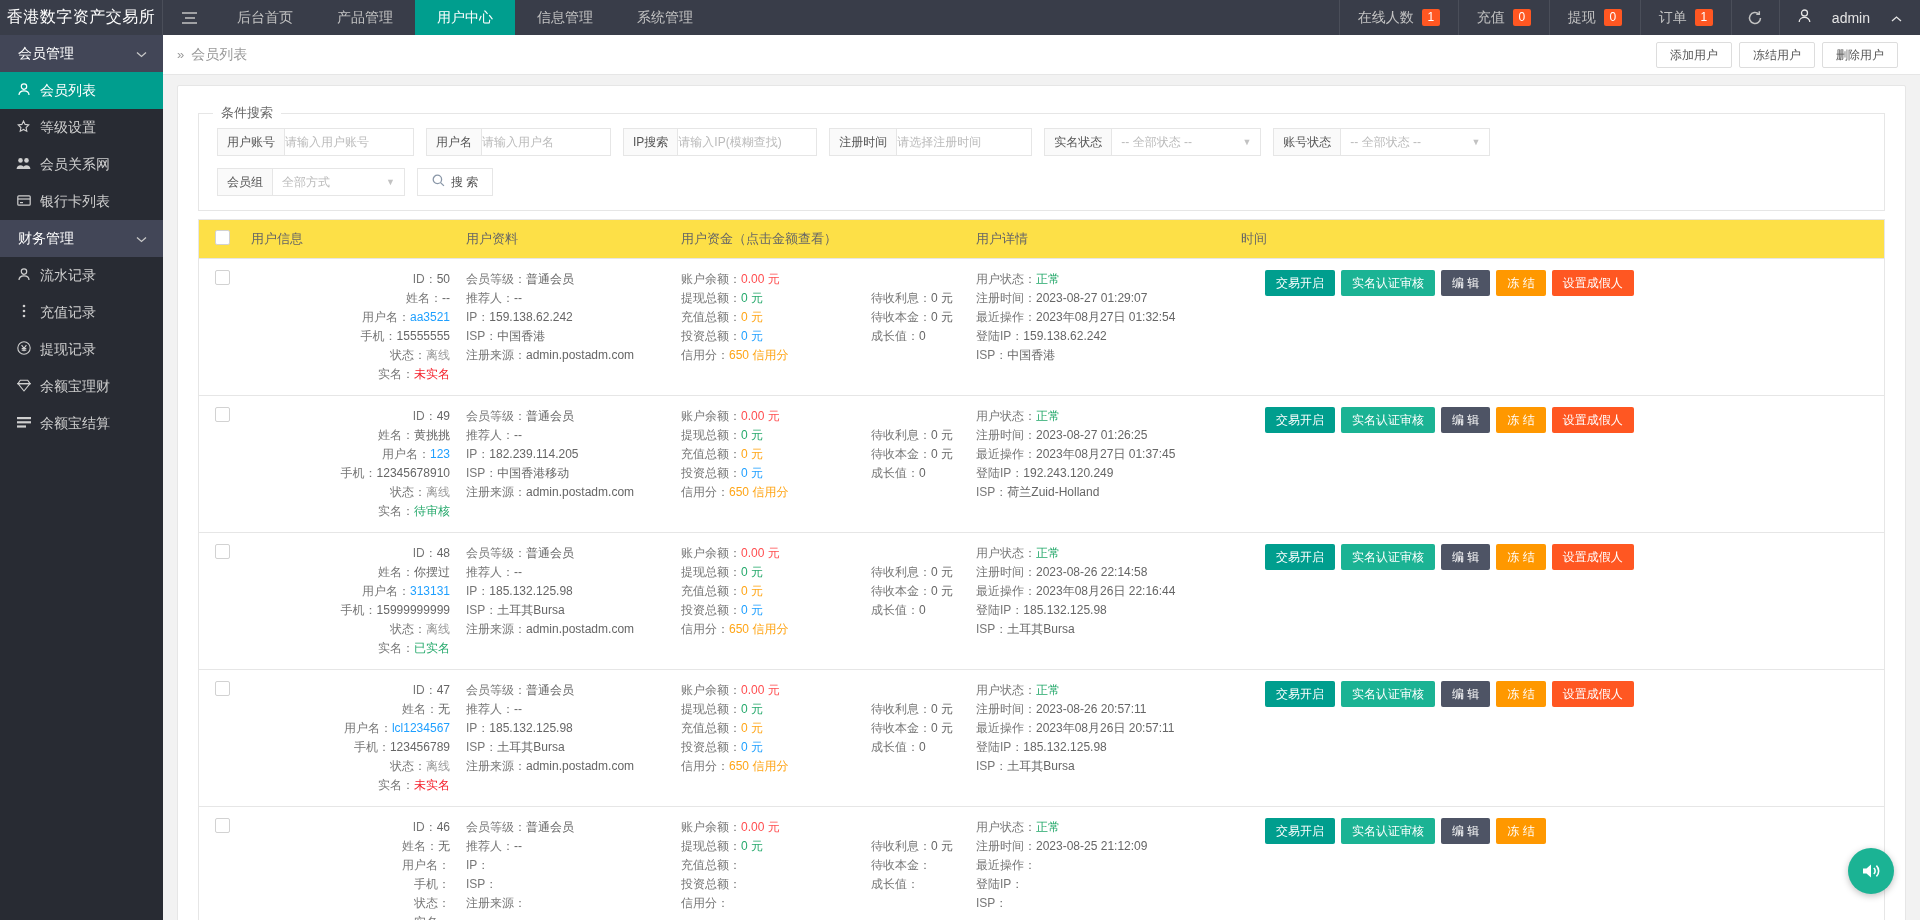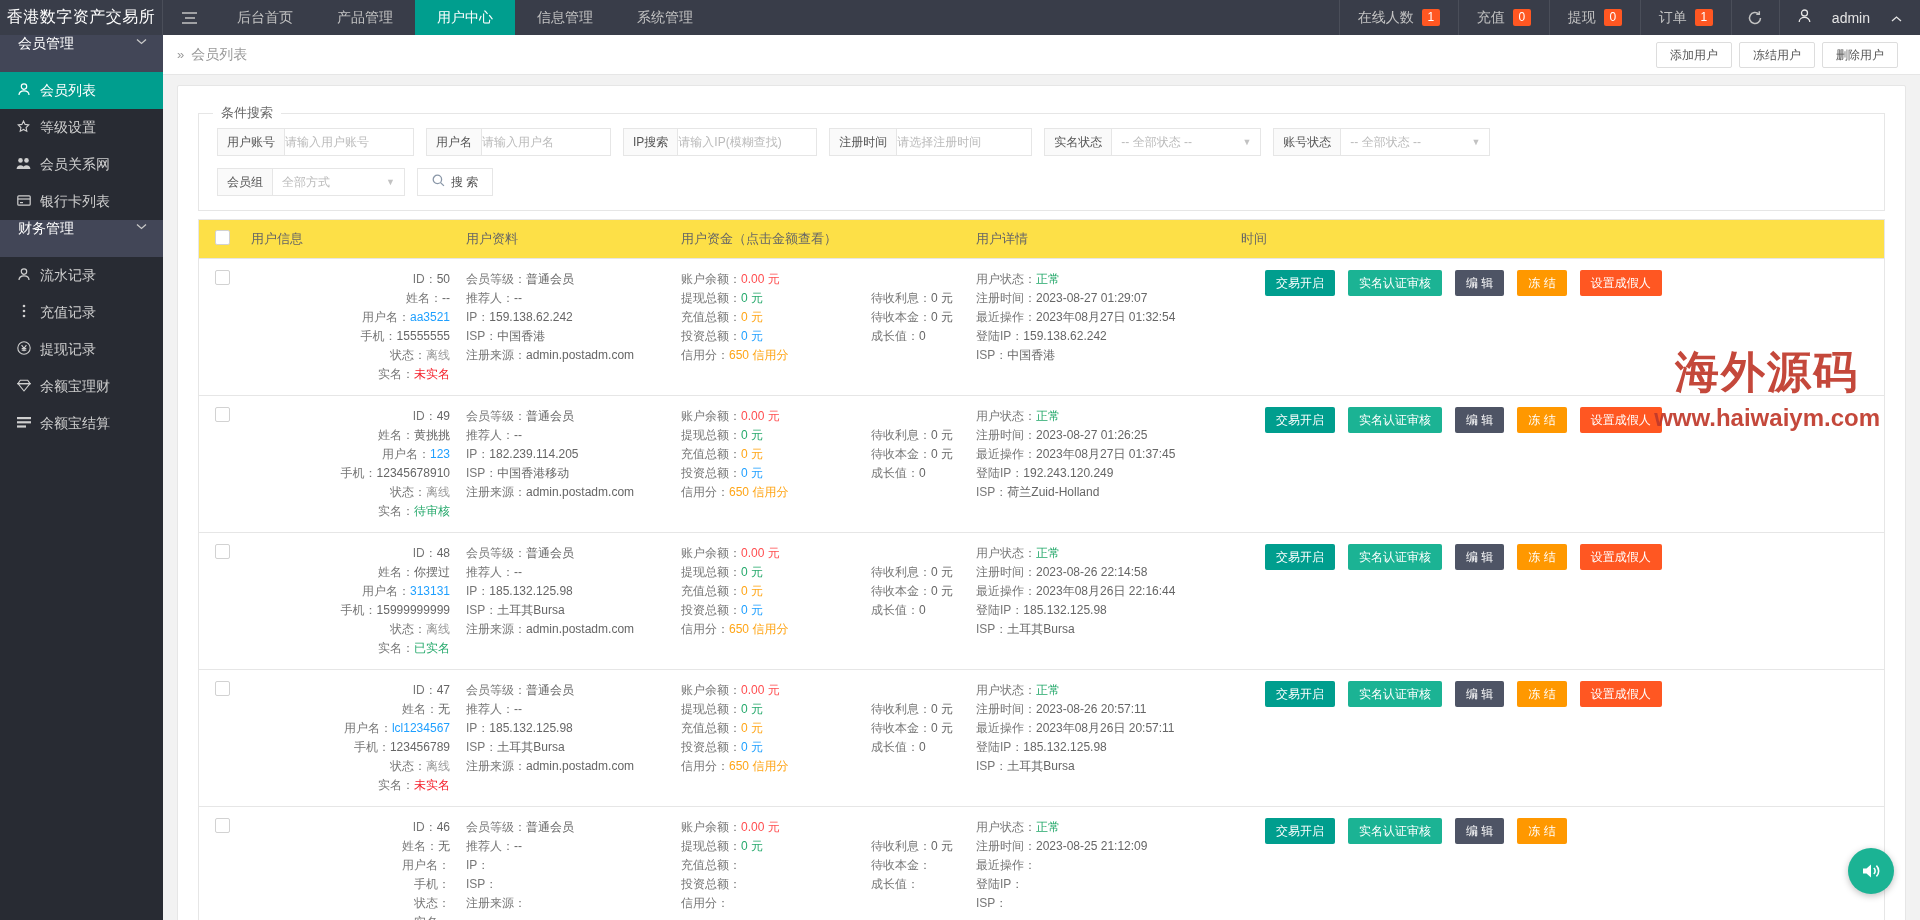--- a/index.html
+++ b/index.html
@@ -54,21 +54,21 @@
   
   .shell { flex: 1; display: flex; min-height: 0; }
 
   
   .sidebar {
     width: 163px; background: #282b33; flex: 0 0 163px;
     overflow: hidden; position: relative;
   }
   .sidebar-group {
     height: 37px; background: #424657; color: #fff;
-    display: flex; justify-content: space-between;
+    display: flex; align-items: center; justify-content: space-between;
     padding: 0 16px 0 18px; font-size: 14px; cursor: pointer;
   }
   .sidebar-group .chev { font-size: 11px; color: #c8c8c8; }
   .sidebar-item {
     height: 37px; display: flex; align-items: center; gap: 9px;
     padding: 0 10px 0 16px; color: #cfcfcf; font-size: 14px; cursor: pointer;
   }
   .sidebar-item.active { background: #009e8e; color: #fff; }
   .sidebar-item .si { width: 15px; text-align: center; font-size: 13px; flex: 0 0 15px; }
 
@@ -141,21 +141,21 @@
   .col-data { width: 215px; }
   .col-fund { width: 190px; }
   .col-fund2 { width: 105px; }
   .col-det { width: 265px; }
   .col-time { width: auto; }
   .kv { white-space: nowrap; }
   .k { color: #777; }
   .v { color: #666; }
   .blue { color: #1e9fff; } .red { color: #ff4d4f; } .green { color: #26a96c; }
   .orange { color: #ffa516; } .gray { color: #999; } .vred { color: #f5222d; }
-  .abtns { display: flex; flex-wrap: wrap; gap: 13px; align-content: flex-start; padding-left: 24px; }
+  .abtns { display: flex; flex-wrap: wrap; gap: 6px; align-content: flex-start; padding-left: 24px; }
   .ab {
     height: 26px; line-height: 26px; padding: 0 11px; border-radius: 2px;
     font-size: 12px; color: #fff; cursor: pointer; border: none; font-family: inherit;
     white-space: nowrap;
   }
   .ab-teal { background: #009e8e; } .ab-green { background: #1bb394; }
   .ab-gray { background: #4e5465; } .ab-orange { background: #ff9800; }
   .ab-red { background: #ff5722; }
   .tdact { width: 330px; }
 
@@ -675,24 +675,20 @@
                       </div>
                     </td>
                   </tr>
                 </tbody>
             </table>
           </div>
 
         </div>
       </div>
 
-      <div class="wm">
-        <div class="w1">海外源码</div>
-        <div class="w2">www.haiwaiym.com</div>
-      </div>
 
       <div class="fab">
         <svg width="22" height="20" viewBox="0 0 22 20" fill="none" stroke="#fff" stroke-width="1.6">
           <path d="M3 7.5h3.5L11 3.5v13L6.5 12.5H3z" fill="#fff" stroke="none"></path>
           <path d="M13.8 7a4 4 0 0 1 0 6"></path>
             <path d="M16.4 4.6a7.6 7.6 0 0 1 0 10.8"></path>
         </svg>
       </div>
     </div>
 

